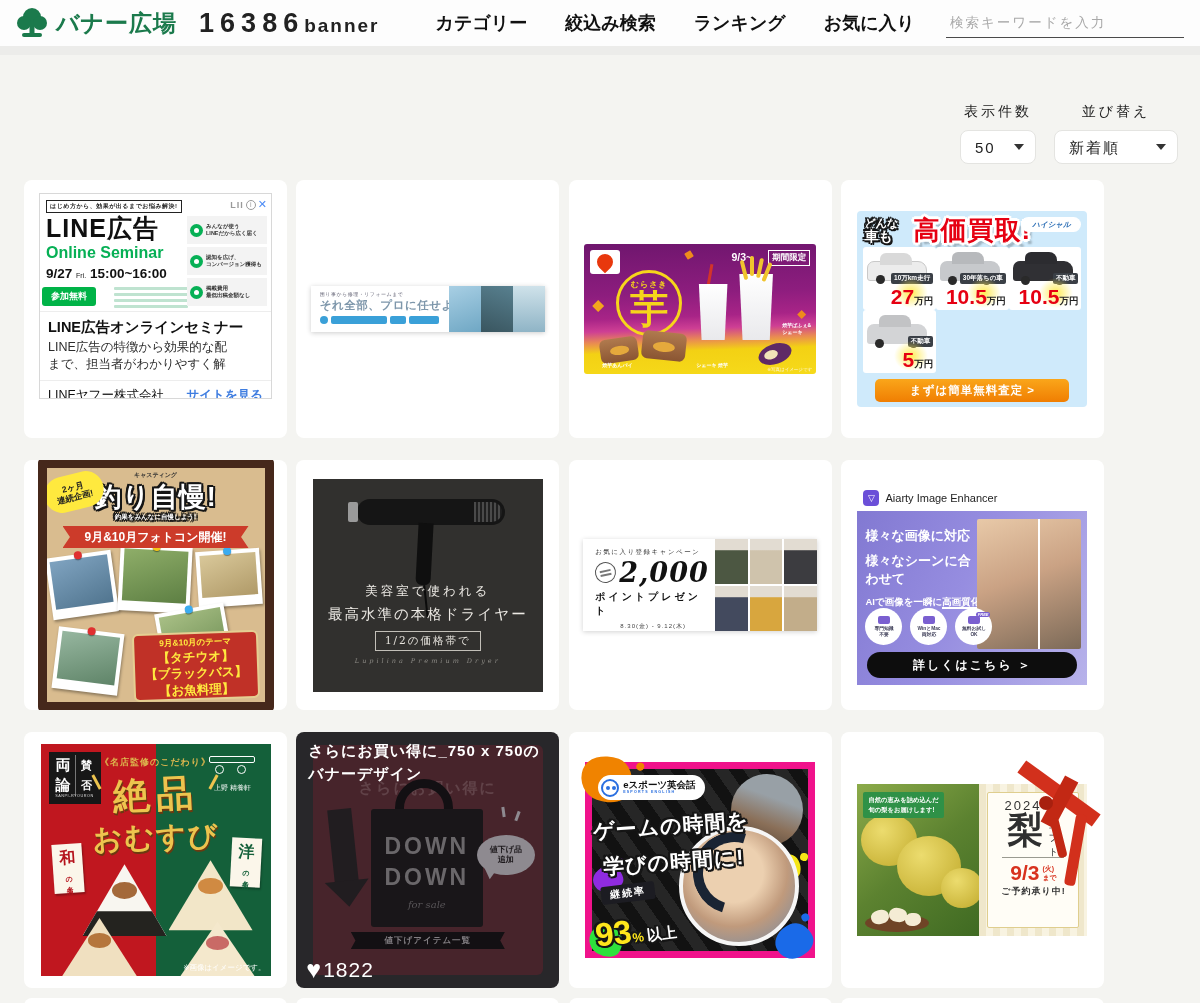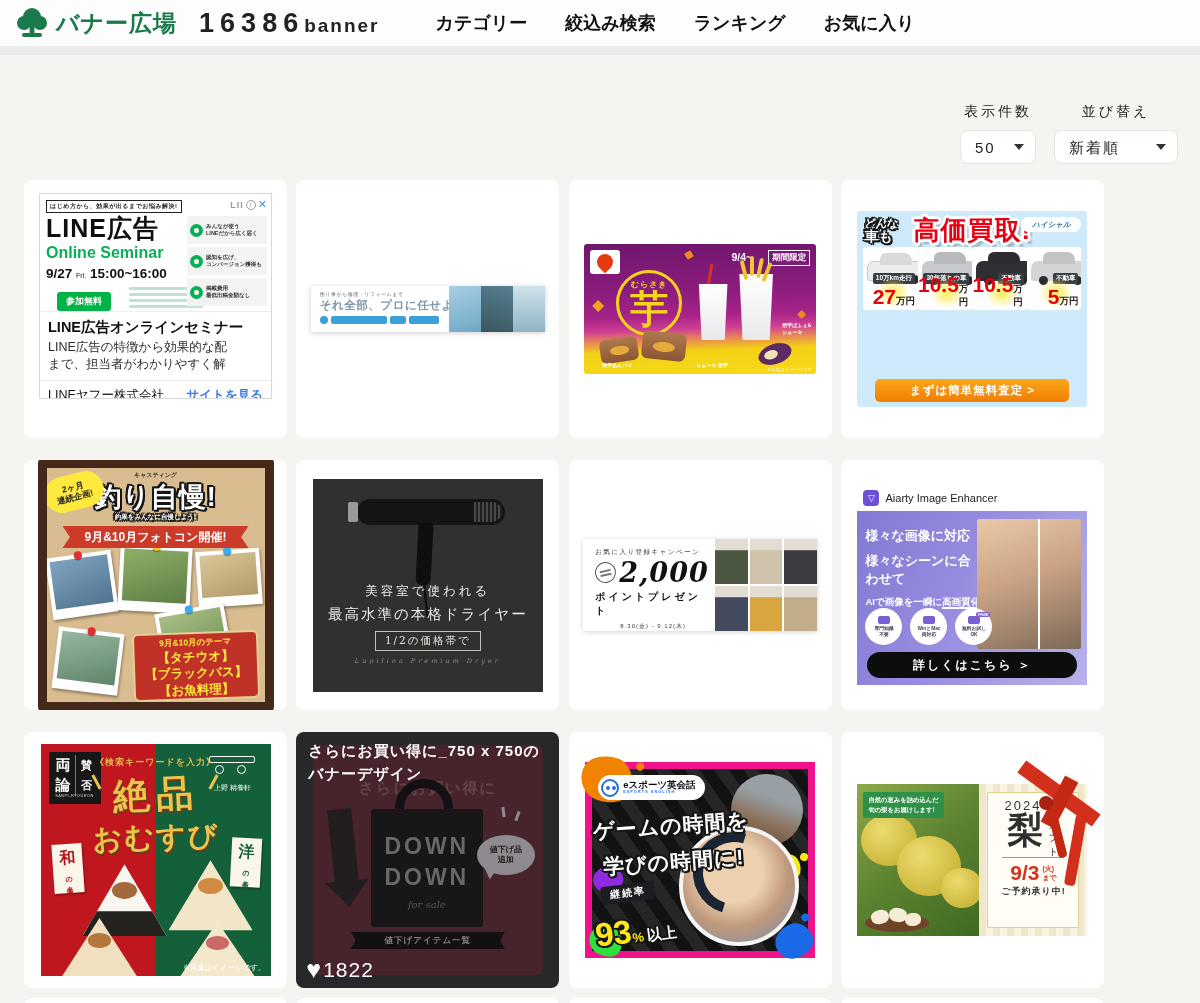--- a/index.html
+++ b/index.html
@@ -48,21 +48,21 @@
 .c1-cre{position:relative;height:118px;border-bottom:1px solid #ededed;overflow:hidden}
 .c1-badge{position:absolute;left:6px;top:6px;font-size:6px;font-weight:700;border:1px solid #222;padding:1px 3px;letter-spacing:.5px}
 .c1-corner{position:absolute;right:4px;top:4px;display:flex;align-items:center;gap:2px}
 .c1-brandmark{font-size:9px;font-weight:700;color:#9a9a9a;letter-spacing:1px}
 .c1-info{width:10px;height:10px;border:1px solid #9a9a9a;border-radius:50%;font-size:7px;color:#9a9a9a;display:flex;align-items:center;justify-content:center}
 .c1-close{font-size:11px;color:#4c8bf5;font-weight:700}
 .c1-title{position:absolute;left:6px;top:18px;font-size:25px;font-weight:900;color:#0f0f0f;letter-spacing:1px}
 .c1-sub{position:absolute;left:6px;top:50px;font-size:16px;font-weight:800;color:#06b055}
 .c1-date{position:absolute;left:6px;top:72px;font-size:13.5px;font-weight:800;color:#111}
 .c1-date small{font-size:7px;font-weight:400}
-.c1-cta-row{position:absolute;left:17px;top:93px;display:flex;gap:18px;align-items:flex-end}
+.c1-cta-row{position:absolute;left:2px;top:93px;display:flex;gap:18px;align-items:flex-start}
 .c1-cta{background:#00b347;color:#fff;font-size:9px;font-weight:700;border-radius:3px;width:54px;height:19px;display:flex;align-items:center;justify-content:center}
 .c1-lines span{display:block;width:74px;height:3px;background:#bfe3d0;margin-bottom:3px;border-radius:1px}
 .c1-feats{position:absolute;right:4px;top:22px;width:80px}
 .c1-feat{background:#f3f3f3;min-height:28px;margin-bottom:3px;display:flex;align-items:center;gap:3px;padding:2px 3px}
 .c1-fic{flex:0 0 13px;height:13px;border-radius:50%;background:#06b055;position:relative}
 .c1-fic::after{content:"";position:absolute;left:4px;top:4px;width:5px;height:5px;border-radius:50%;background:#fff}
 .c1-ftx{font-size:5.5px;line-height:1.35;color:#333;font-weight:600}
 .c1-heading{padding:6px 8px 1px;font-size:14.5px;font-weight:700;color:#101010;white-space:nowrap}
 .c1-body{padding:1px 8px 0;font-size:12.5px;color:#2c2c2c;line-height:1.38;white-space:nowrap}
 .c1-footer{margin-top:6px;border-top:1px solid #ededed;padding:6px 8px;display:flex;justify-content:space-between;font-size:12.5px;color:#111;white-space:nowrap}
@@ -105,21 +105,21 @@
 .c3-lab{position:absolute;font-size:5px;color:#fff;font-weight:600}
 .c3-note{position:absolute;right:4px;bottom:2px;font-size:4.5px;color:rgba(255,255,255,.85)}
 
 
 .c4{width:230px;height:196px;border-radius:4px;background:#cfeafb;position:relative}
 .c4-lead{position:absolute;left:7px;top:6px;color:#fff;font-weight:900;line-height:1.1}
 .c4-lead .l1{font-size:11px;display:block}
 .c4-lead .l2{font-size:14px;display:block}
 .c4-title{position:absolute;left:56px;top:2px;font-size:26px;font-weight:900;color:#e60012;letter-spacing:1px}
 .c4-logo{position:absolute;right:6px;top:6px;width:60px;height:15px;background:#fff;border-radius:8px;font-size:7.5px;font-weight:700;font-style:italic;color:#2a6db5;display:flex;align-items:center;justify-content:center}
-.c4-grid{position:absolute;left:6px;right:6px;top:36px;display:grid;grid-template-columns:1fr 1fr 1fr 1fr;gap:0}
+.c4-grid{position:absolute;left:6px;right:6px;top:36px;display:grid;grid-template-columns:1fr 1fr 1fr;gap:0}
 .c4-box{background:#fff;border-radius:3px;height:63px;position:relative;overflow:hidden}
 .c4-car{position:absolute;left:4px;top:14px;width:60px;height:20px;border-radius:7px 9px 3px 3px}
 .c4-car::before{content:"";position:absolute;left:12px;top:-9px;width:32px;height:12px;border-radius:6px 8px 0 0;background:inherit;filter:brightness(.92)}
 .c4-car::after{content:"";position:absolute;left:8px;bottom:-4px;width:9px;height:9px;border-radius:50%;background:#2a2a2a;box-shadow:34px 0 0 #2a2a2a}
 .car-w{background:#ececec;border:1px solid #c9c9c9}
 .car-s{background:#c7c9cc}
 .car-k{background:#303034}
 .car-m{background:#d3d4d6}
 .c4-cond{position:absolute;right:3px;top:26px;background:#3a3f46;color:#fff;font-size:6.5px;font-weight:700;padding:1px 3px;border-radius:2px}
 .c4-price{position:absolute;right:3px;bottom:1px;display:flex;align-items:baseline}
@@ -311,20 +311,23 @@
     <div class="count">
       <span class="count-num">16386</span>
       <span class="count-unit">banner</span>
     </div>
     <nav>
       <a href="#">カテゴリー</a>
       <a href="#">絞込み検索</a>
       <a href="#">ランキング</a>
       <a href="#">お気に入り</a>
     </nav>
+    <div class="search">
+      <input type="text" placeholder="検索キーワードを入力" style="">
+    </div>
   </header>
   <div class="header-strip"></div>
 
   <div class="controls">
     <div class="ctl-group">
       <div class="ctl-label">表示件数</div>
       <span class="sel-wrap">
         <select class="sel-pp">
           <option>50</option>
         </select>
@@ -417,21 +420,21 @@
             <div class="c2-p3"></div>
           </div>
         </div>
       </article>
 
       <article class="card">
         <div class="c3">
           <span class="c3-logo">
               <i></i>
             </span>
-          <span class="c3-date">9/4~</span>
+          <span class="c3-date">9/3~</span>
           <span class="c3-limited">期間限定</span>
           <div class="c3-circle">
             <div class="c3-ribbon">むらさき</div>
             <div class="c3-kanji">芋</div>
           </div>
           <span class="c3-straw"></span>
           <div class="c3-cup a"></div>
           <div class="c3-cup b"></div>
           <span class="c3-fry" style="left:158px;top:16px;transform:rotate(-14deg)"></span>
           <span class="c3-fry" style="left:166px;top:12px"></span>
@@ -620,21 +623,21 @@
 
       <article class="card">
         <div class="c9">
           <div class="c9-logo">
             <span class="c9-lg">両</span>
             <span class="c9-sm">賛</span>
             <span class="c9-lg">論</span>
             <span class="c9-sm">否</span>
           </div>
           <div class="c9-romaji">SANPI-RYOURON</div>
-          <div class="c9-tag">《検索キーワードを入力》</div>
+          <div class="c9-tag">《名店監修のこだわり》</div>
           <span class="c9-slash" style="left:54px;top:30px;transform:rotate(-28deg)"></span>
           <span class="c9-slash" style="right:56px;top:30px;transform:rotate(28deg)"></span>
           <div class="c9-t1">絶品</div>
           <div class="c9-t2">おむすび</div>
           <div class="c9-rlogo">
             <div class="c9-cart">
                 <b></b>
                 <i class="w1"></i>
                 <i class="w2"></i>
               </div>

